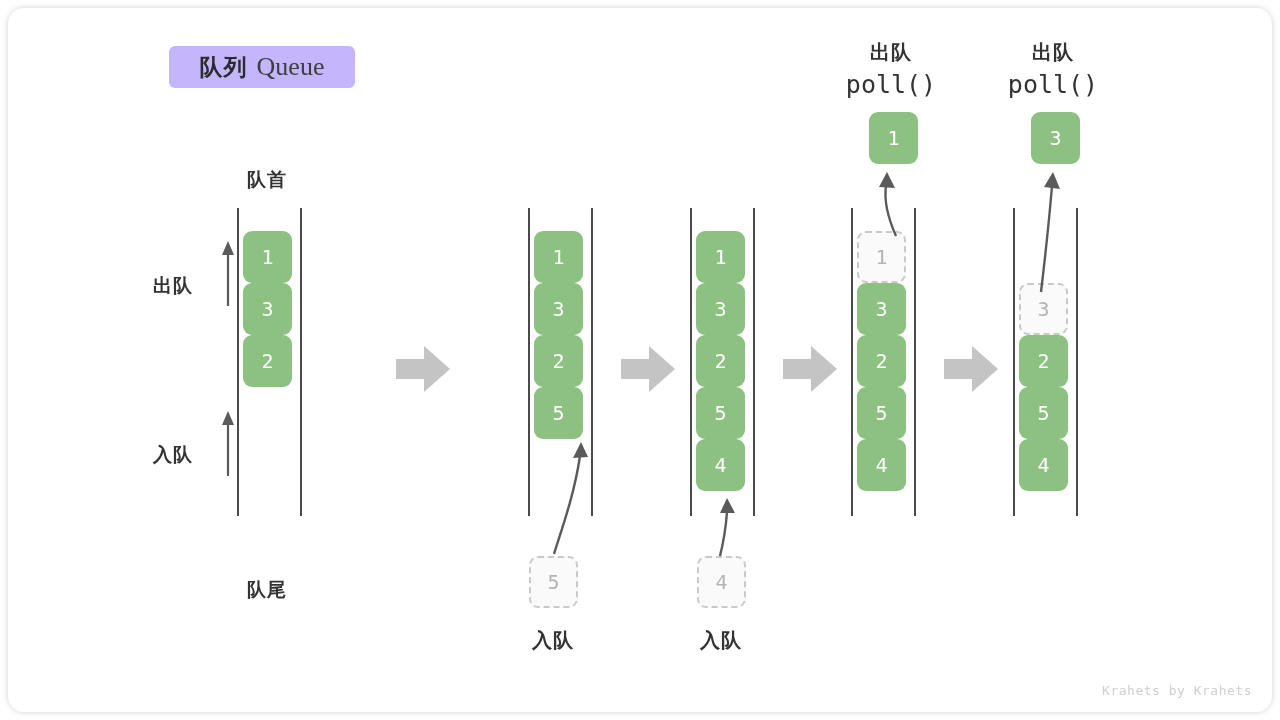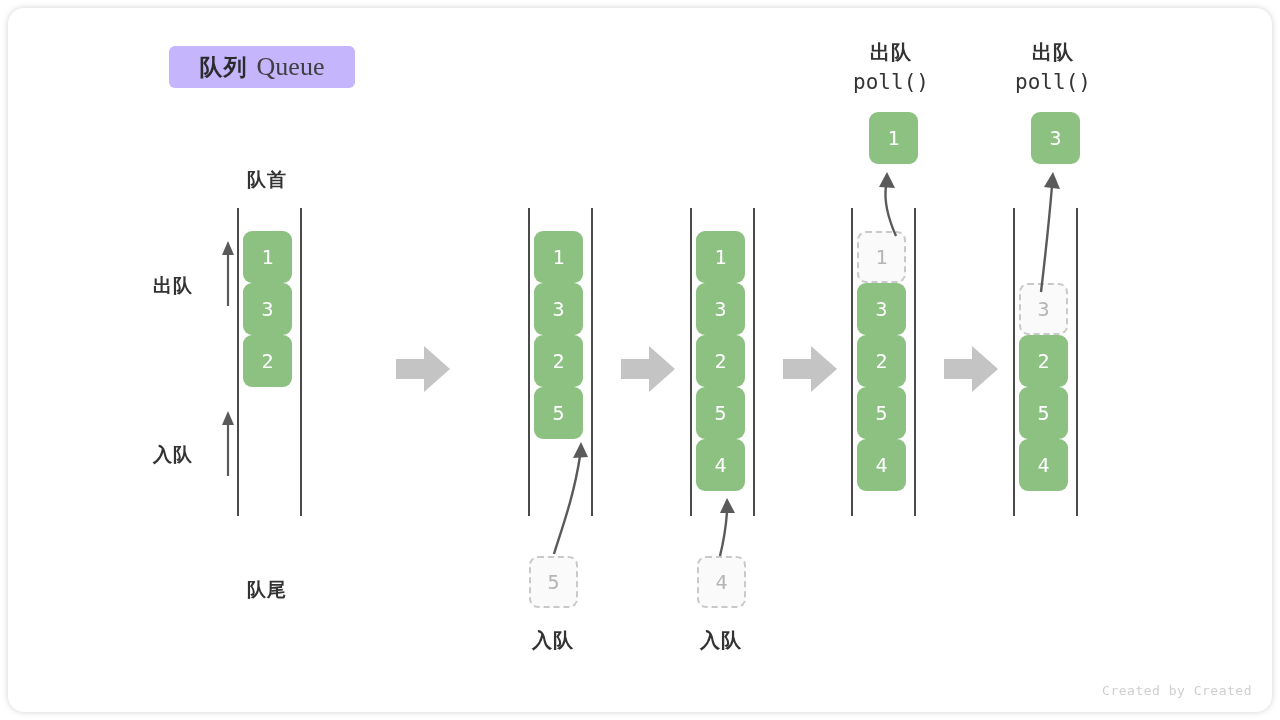--- a/index.html
+++ b/index.html
@@ -47,21 +47,21 @@
     font-size: 19px; font-weight: bold; color: #333333;
     letter-spacing: 1px; white-space: nowrap;
   }
   .oplabel {
     text-align: center; white-space: nowrap; line-height: 1.45;
   }
   .oplabel .cn {
     font-size: 20px; font-weight: bold; color: #333333; letter-spacing: 1px;
   }
   .oplabel .code {
-    font-size: 21px; color: #333333;
+    font-size: 25px; color: #333333;
     font-family: "DejaVu Sans Mono", "Liberation Mono", monospace;
   }
   .oplabel .code .arg { color: #3d9141; font-weight: bold; }
 
   
   .cell {
     width: 49px; height: 52px;
     border-radius: 9px;
     display: flex; align-items: center; justify-content: center;
     font-size: 20px;
@@ -207,15 +207,15 @@
   <div class="abs cell filled" style="left:1023px; top:104px;">3</div>
   <svg class="abs" style="left:1008px; top:158px;" width="70" height="130">
     <path d="M 25,126 C 30,84 34,44 36,20" stroke="#5a5a5a" stroke-width="2.4" fill="none"></path>
     <polygon points="37,6 28,21 44,23" fill="#5a5a5a"></polygon>
   </svg>
   <div class="abs oplabel" style="left:970px; top:30px; width:150px;">
     <div class="cn">出队</div>
     <div class="code">poll()</div>
   </div>
 
-  <div id="watermark" class="abs">Created by Created</div>
+  <div id="watermark" class="abs">Krahets by Krahets</div>
 
 </div>
 
 </body></html>

